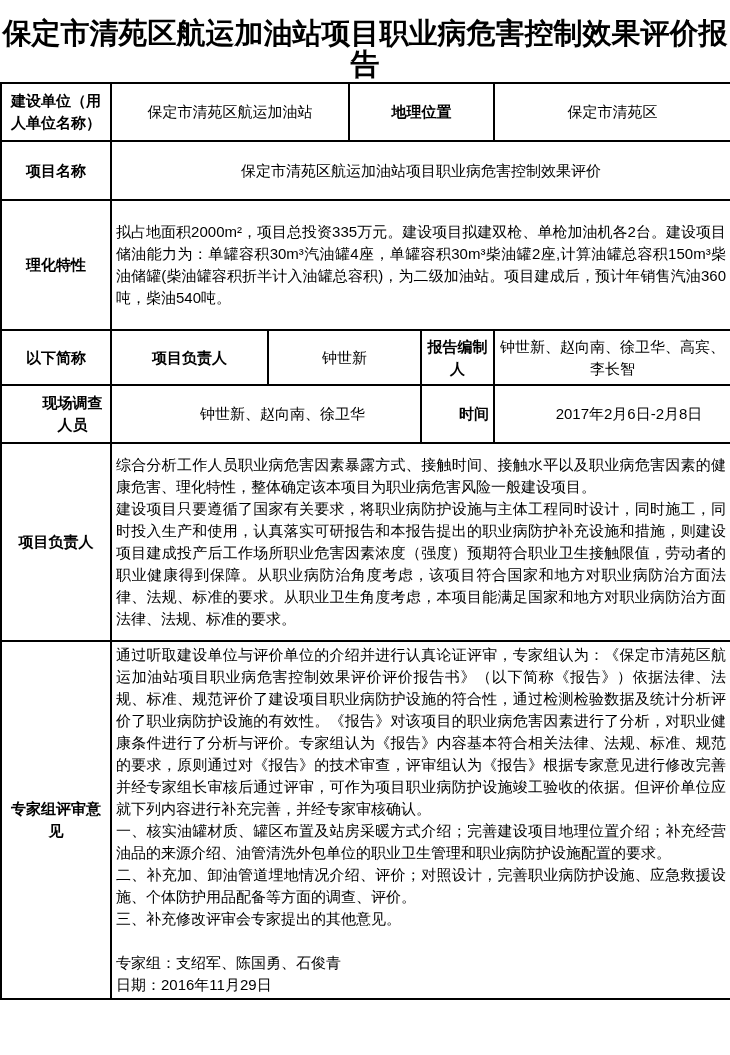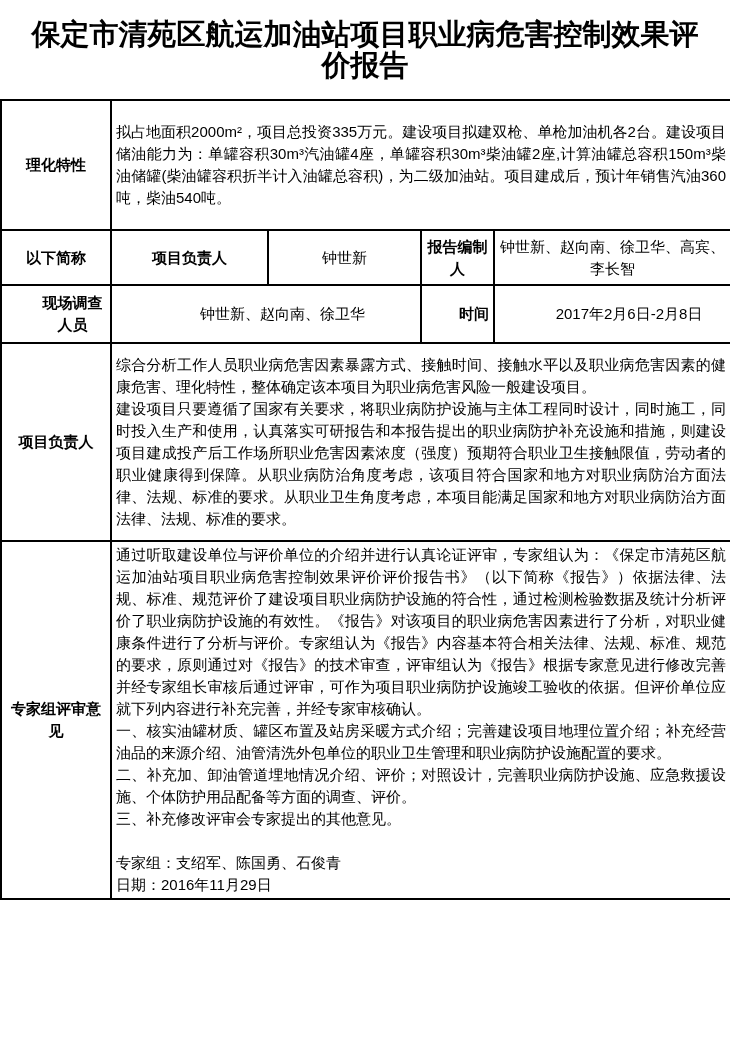--- a/index.html
+++ b/index.html
@@ -3,22 +3,22 @@
 <meta charset="utf-8">
 <style>
   html, body { margin: 0; padding: 0; background: #fff; }
   .page {
     width: 730px;
     background: #fff;
     color: #000;
     font-family: "Liberation Sans", sans-serif;
   }
   .doc-title {
-    margin: 16px;
-    padding: 3px 2px 2px 2px;
+    margin: 0;
+    padding: 18px 2px 2px 2px;
     font-size: 29px;
     font-weight: bold;
     line-height: 31px;
     text-align: center;
     letter-spacing: 0px;
   }
   table.report {
     width: 730px;
     table-layout: fixed;
     border-collapse: collapse;
@@ -64,21 +64,31 @@
     <colgroup>
       <col style="width:110px">
       <col style="width:157px">
       <col style="width:81px">
       <col style="width:72px">
       <col style="width:73px">
       <col style="width:237px">
     </colgroup>
 
     <tbody>
+        <tr class="r1">
+      <td class="lbl">建设单位（用人单位名称）</td>
+      <td class="ctr" colspan="2">保定市清苑区航运加油站</td>
+      <td class="lbl" colspan="2">地理位置</td>
+      <td class="ctr">保定市清苑区</td>
+    </tr>
 
+    <tr class="r2">
+      <td class="lbl">项目名称</td>
+      <td class="ctr" colspan="5">保定市清苑区航运加油站项目职业病危害控制效果评价</td>
+    </tr>
 
     <tr class="r3">
       <td class="lbl">理化特性</td>
       <td class="txt" colspan="5">拟占地面积2000m²，项目总投资335万元。建设项目拟建双枪、单枪加油机各2台。建设项目储油能力为：单罐容积30m³汽油罐4座，单罐容积30m³柴油罐2座,计算油罐总容积150m³柴油储罐(柴油罐容积折半计入油罐总容积)，为二级加油站。项目建成后，预计年销售汽油360吨，柴油540吨。</td>
     </tr>
 
     <tr class="r4">
       <td class="lbl">以下简称</td>
       <td class="lbl">项目负责人</td>
       <td class="ctr" colspan="2">钟世新</td>

